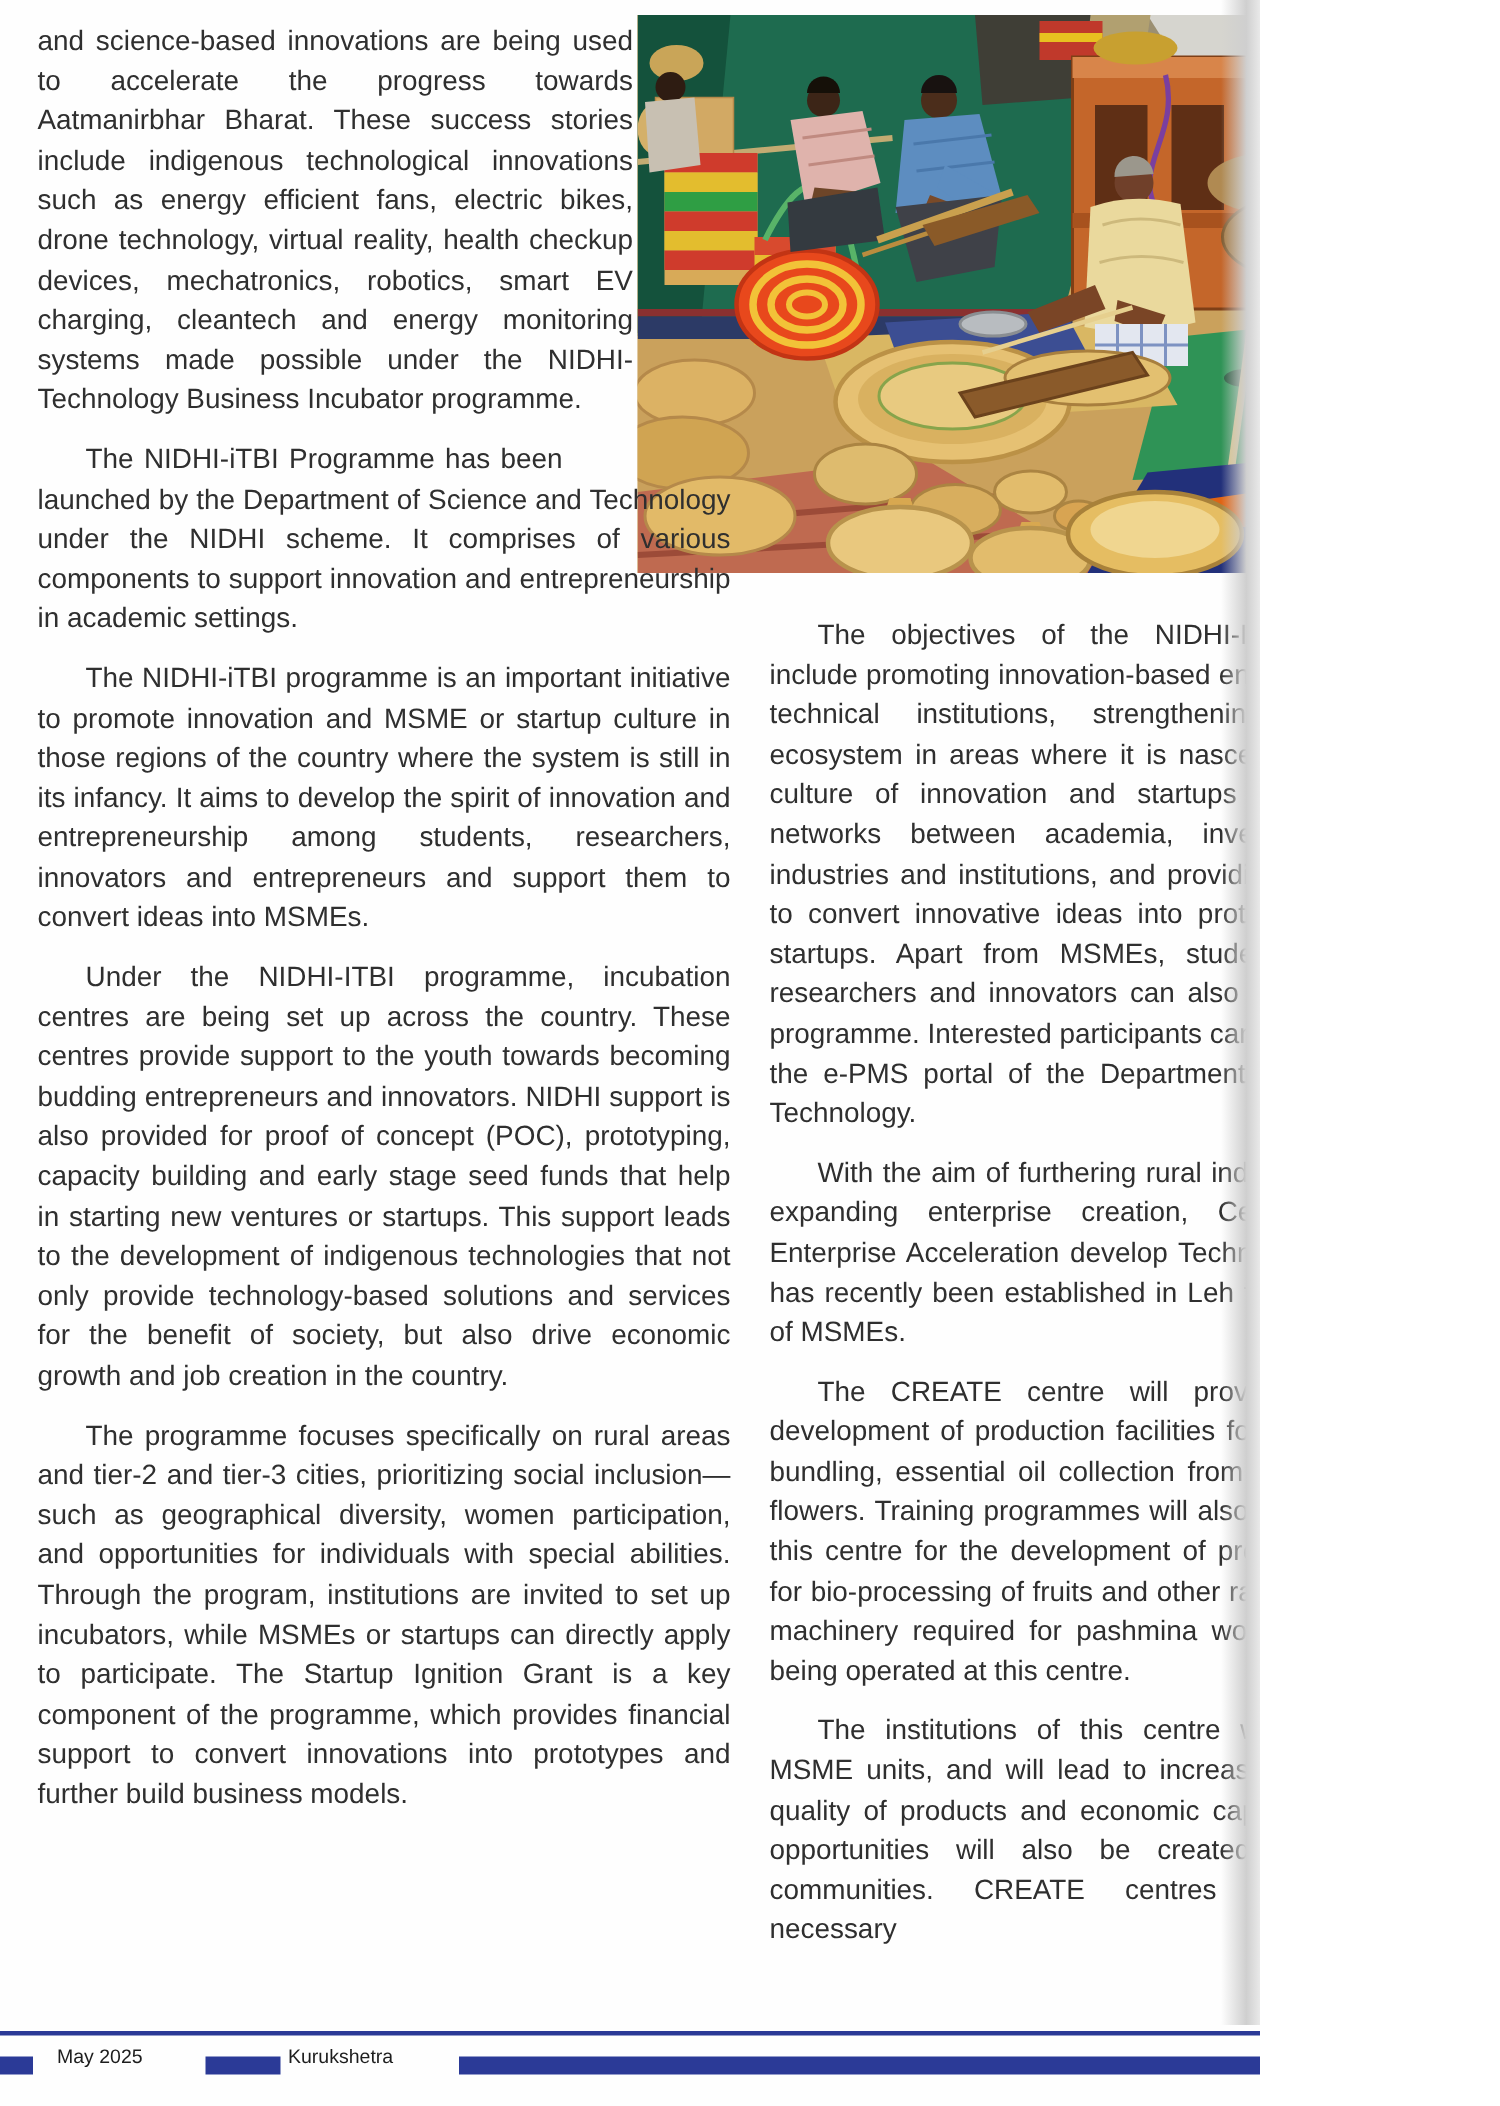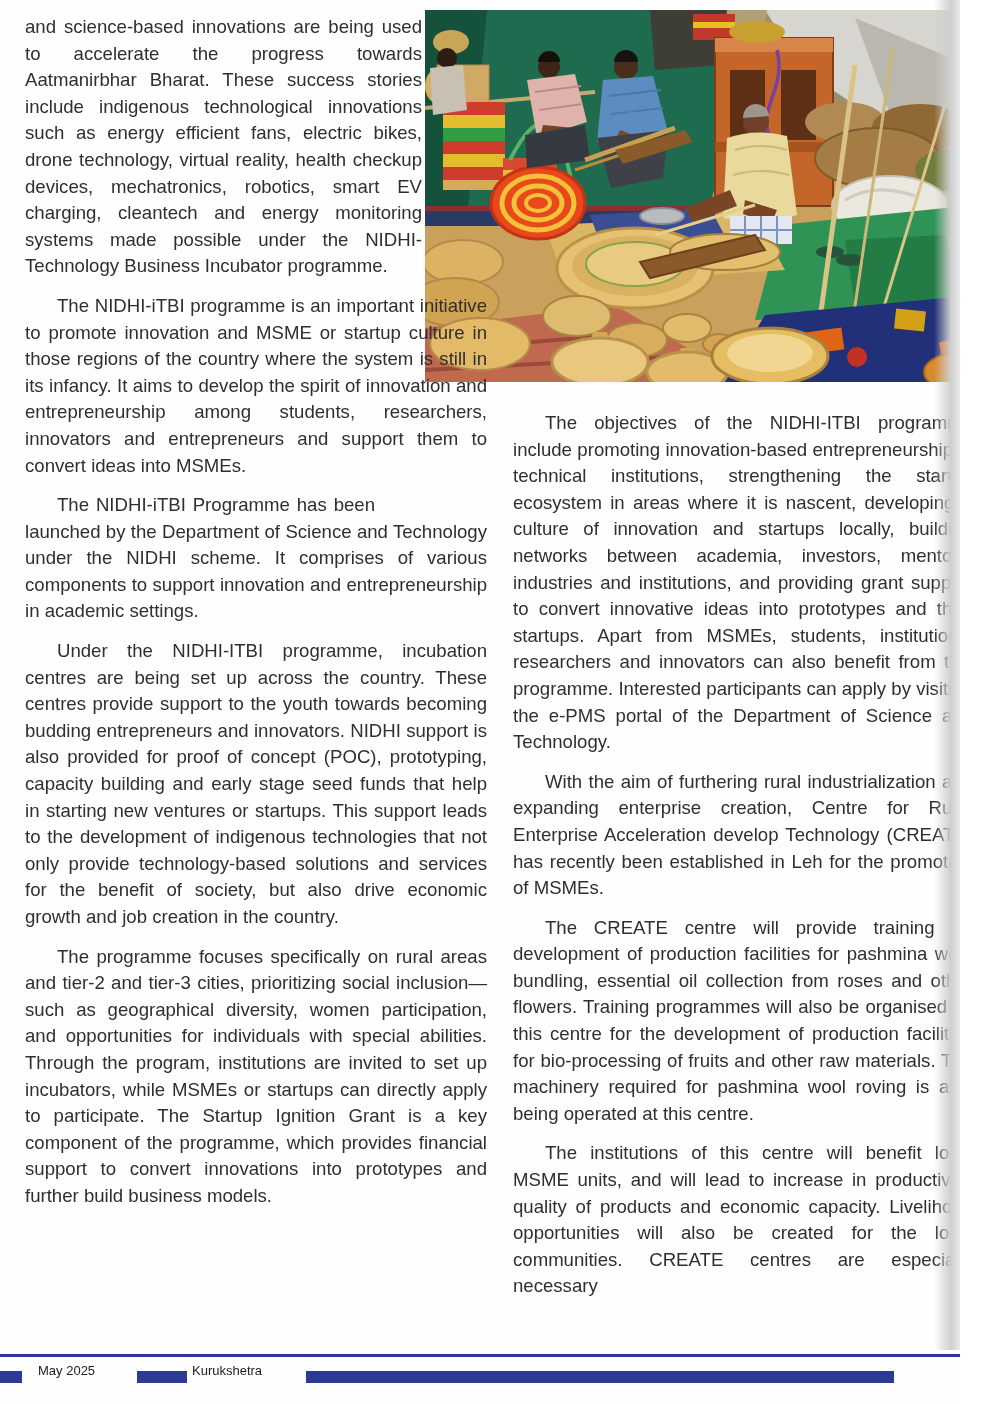--- a/index.html
+++ b/index.html
@@ -2,21 +2,21 @@
 <html style="--heading-pink: #e52d71; --footer-blue: #2b3a97; --body-text: #2f2f2f;"><head>
 <meta charset="utf-8">
 <style>
   :root{
     --heading-pink:#e52d71;
     --footer-blue:#2b3a97;
     --body-text:#2f2f2f;
   }
   html,body{margin:0;padding:0;background:#ffffff;}
   .page{
-    position:relative;width:960px;height:1404px;background:#fefefe;
+    position:relative;width:840px;height:1404px;background:#fefefe;
     font-family:"Liberation Sans",sans-serif;color:var(--body-text);
     overflow:hidden;
   }
   .scan-edge{
     position:absolute;top:0;right:0;width:26px;height:1350px;
     background:linear-gradient(90deg,rgba(255,255,255,0) 0%,#cfcfcf 65%,#e9e9e9 100%);
   }
   .col{position:absolute;text-align:justify;font-size:18.6px;line-height:26.6px;}
   .col p{margin:0 0 13px 0;text-indent:32px;}
   .col p.cont{text-indent:0;}
@@ -195,22 +195,22 @@
       <polygon points="290,236 330,232 336,254 292,256" fill="#7a4526"></polygon>
       <line x1="230" y1="225" x2="330" y2="195" stroke="#e6cf8e" stroke-width="3"></line>
 
       <ellipse cx="300" cy="242" rx="55" ry="18" fill="#e3c070" stroke="#a87f3e" stroke-width="2"></ellipse>
       <polygon points="215,252 330,225 340,240 225,268" fill="#8a5a2a" stroke="#6b421c" stroke-width="2"></polygon>
     </svg>
   </div>
 
   <div class="col left-col">
     <p class="cont narrow">and science-based innovations are being used to accelerate the progress towards Aatmanirbhar Bharat. These success stories include indigenous technological innovations such as energy efficient fans, electric bikes, drone technology, virtual reality, health checkup devices, mechatronics, robotics, smart EV charging, cleantech and energy monitoring systems made possible under the NIDHI-Technology Business Incubator programme.</p>
+    <p><span class="spacer"></span><span>The NIDHI-iTBI Programme has been launched by the Department of Science and Technology under the NIDHI scheme. It comprises of various components to support innovation and entrepreneurship in academic settings.</span></p>
     <p>The NIDHI-iTBI programme is an important initiative to promote innovation and MSME or startup culture in those regions of the country where the system is still in its infancy. It aims to develop the spirit of innovation and entrepreneurship among students, researchers, innovators and entrepreneurs and support them to convert ideas into MSMEs.</p>
-    <p><span class="spacer"></span><span>The NIDHI-iTBI Programme has been launched by the Department of Science and Technology under the NIDHI scheme. It comprises of various components to support innovation and entrepreneurship in academic settings.</span></p>
     <p>Under the NIDHI-ITBI programme, incubation centres are being set up across the country. These centres provide support to the youth towards becoming budding entrepreneurs and innovators. NIDHI support is also provided for proof of concept (POC), prototyping, capacity building and early stage seed funds that help in starting new ventures or startups. This support leads to the development of indigenous technologies that not only provide technology-based solutions and services for the benefit of society, but also drive economic growth and job creation in the country.</p>
     <p>The programme focuses specifically on rural areas and tier-2 and tier-3 cities, prioritizing social inclusion—such as geographical diversity, women participation, and opportunities for individuals with special abilities. Through the program, institutions are invited to set up incubators, while MSMEs or startups can directly apply to participate. The Startup Ignition Grant is a key component of the programme, which provides financial support to convert innovations into prototypes and further build business models.</p>
   </div>
 
   <div class="col right-col">
     <p>The objectives of the NIDHI-ITBI programme include promoting innovation-based entrepreneurship in technical institutions, strengthening the startup ecosystem in areas where it is nascent, developing a culture of innovation and startups locally, building networks between academia, investors, mentors, industries and institutions, and providing grant support to convert innovative ideas into prototypes and then startups. Apart from MSMEs, students, institutions, researchers and innovators can also benefit from this programme. Interested participants can apply by visiting the e-PMS portal of the Department of Science and Technology.</p>
     <p>With the aim of furthering rural industrialization and expanding enterprise creation, Centre for Rural Enterprise Acceleration develop Technology (CREATE) has recently been established in Leh for the promotion of MSMEs.</p>
     <p>The CREATE centre will provide training for development of production facilities for pashmina wool bundling, essential oil collection from roses and other flowers. Training programmes will also be organised by this centre for the development of production facilities for bio-processing of fruits and other raw materials. The machinery required for pashmina wool roving is also being operated at this centre.</p>
     <p>The institutions of this centre will benefit local MSME units, and will lead to increase in productivity, quality of products and economic capacity. Livelihood opportunities will also be created for the local communities. CREATE centres are especially necessary</p>
   </div>

